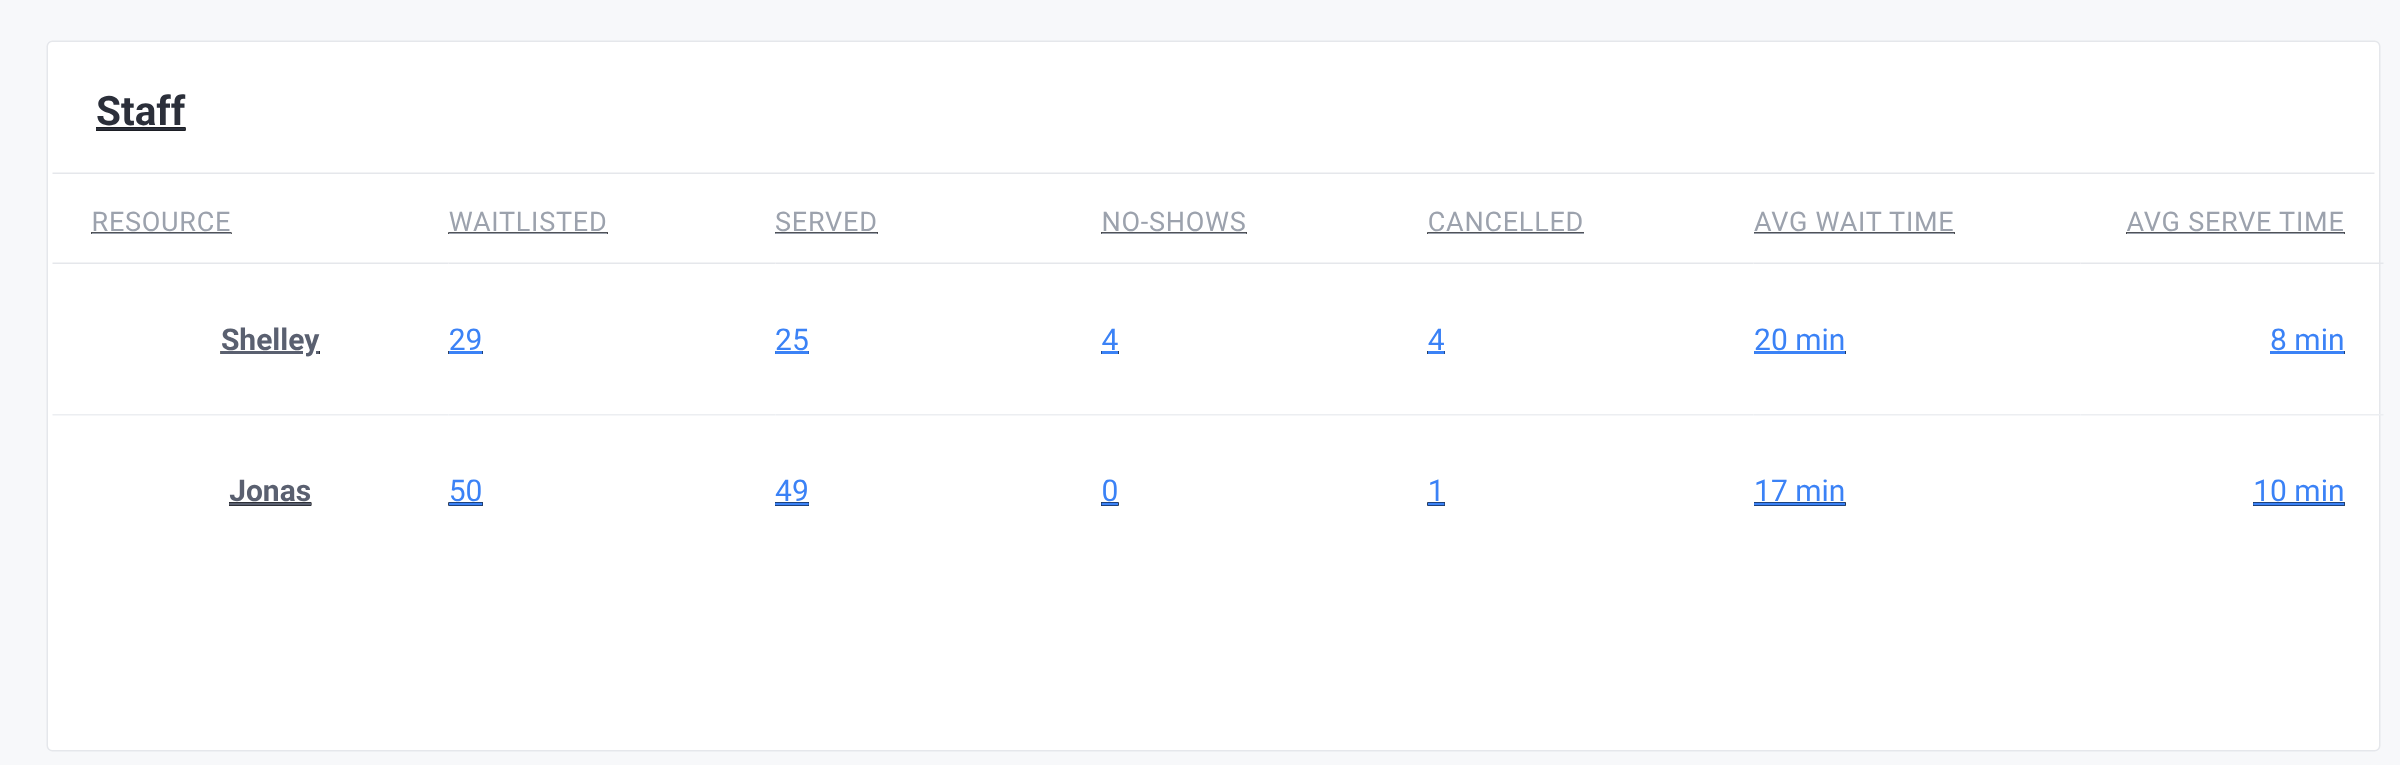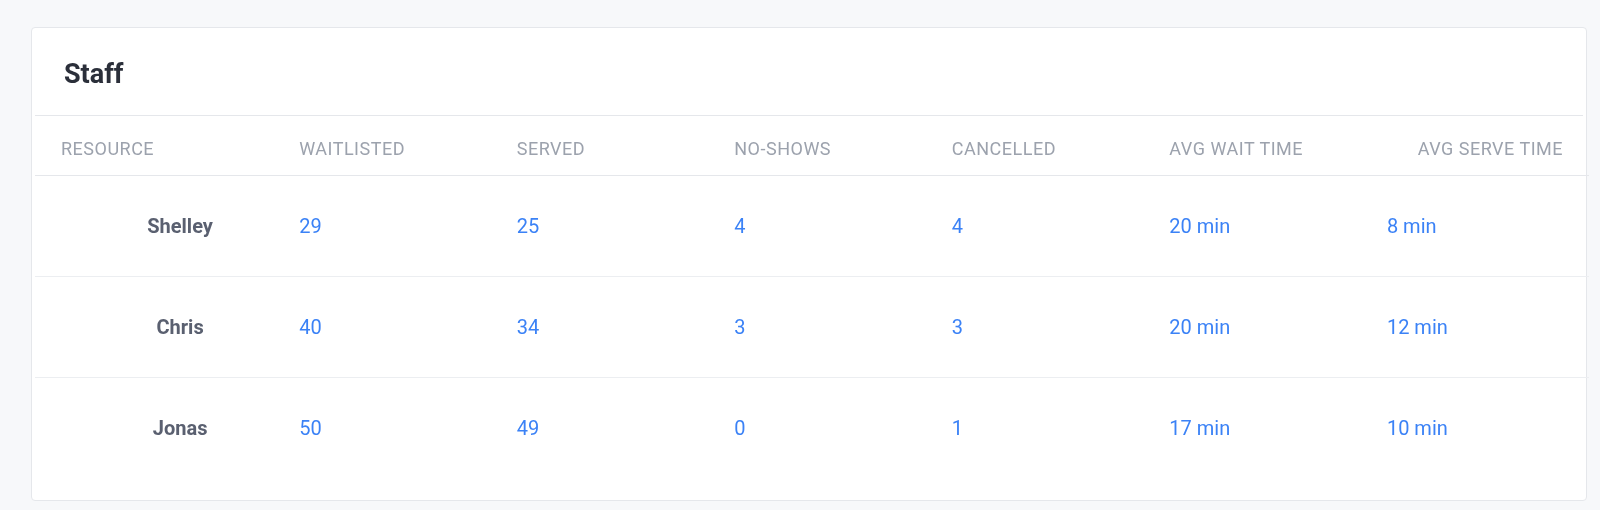--- a/index.html
+++ b/index.html
@@ -1,18 +1,19 @@
 <!DOCTYPE html>
 <html><head>
   <meta charset="utf-8">
   <style>
     * {
       margin: 3px;
       padding: 0;
       box-sizing: border-box;
+      text-decoration: underline;
     }
     body {
       font-family: -apple-system, BlinkMacSystemFont, "Segoe UI", Roboto, "Helvetica Neue", Arial, sans-serif;
       background: #f7f8fa;
       width: 1600px;
       height: 510px;
       padding: 18px 22px;
     }
     .card {
       background: #ffffff;
@@ -65,20 +66,21 @@
       border-bottom: none;
     }
     .table tbody td:first-child {
       padding-left: 26px;
       font-weight: 700;
       color: #5a6070;
       text-align: center;
     }
     .table tbody td:last-child {
       padding-right: 26px;
+      text-align: right;
     }
     .col-resource   { width: 17%; }
     .col-waitlisted { width: 14%; }
     .col-served     { width: 14%; }
     .col-noshows    { width: 14%; }
     .col-cancelled  { width: 14%; }
     .col-avgwait    { width: 14%; }
     .col-avgserve   { width: 13%; }
   </style>
 </head>
@@ -104,29 +106,20 @@
       <tr>
         <td>Shelley</td>
         <td>29</td>
         <td>25</td>
         <td>4</td>
         <td>4</td>
         <td>20 min</td>
         <td>8 min</td>
       </tr>
       <tr>
-        <td>Chris</td>
-        <td>40</td>
-        <td>34</td>
-        <td>3</td>
-        <td>3</td>
-        <td>20 min</td>
-        <td>12 min</td>
-      </tr>
-      <tr>
         <td>Jonas</td>
         <td>50</td>
         <td>49</td>
         <td>0</td>
         <td>1</td>
         <td>17 min</td>
         <td>10 min</td>
       </tr>
     </tbody>
   </table>

